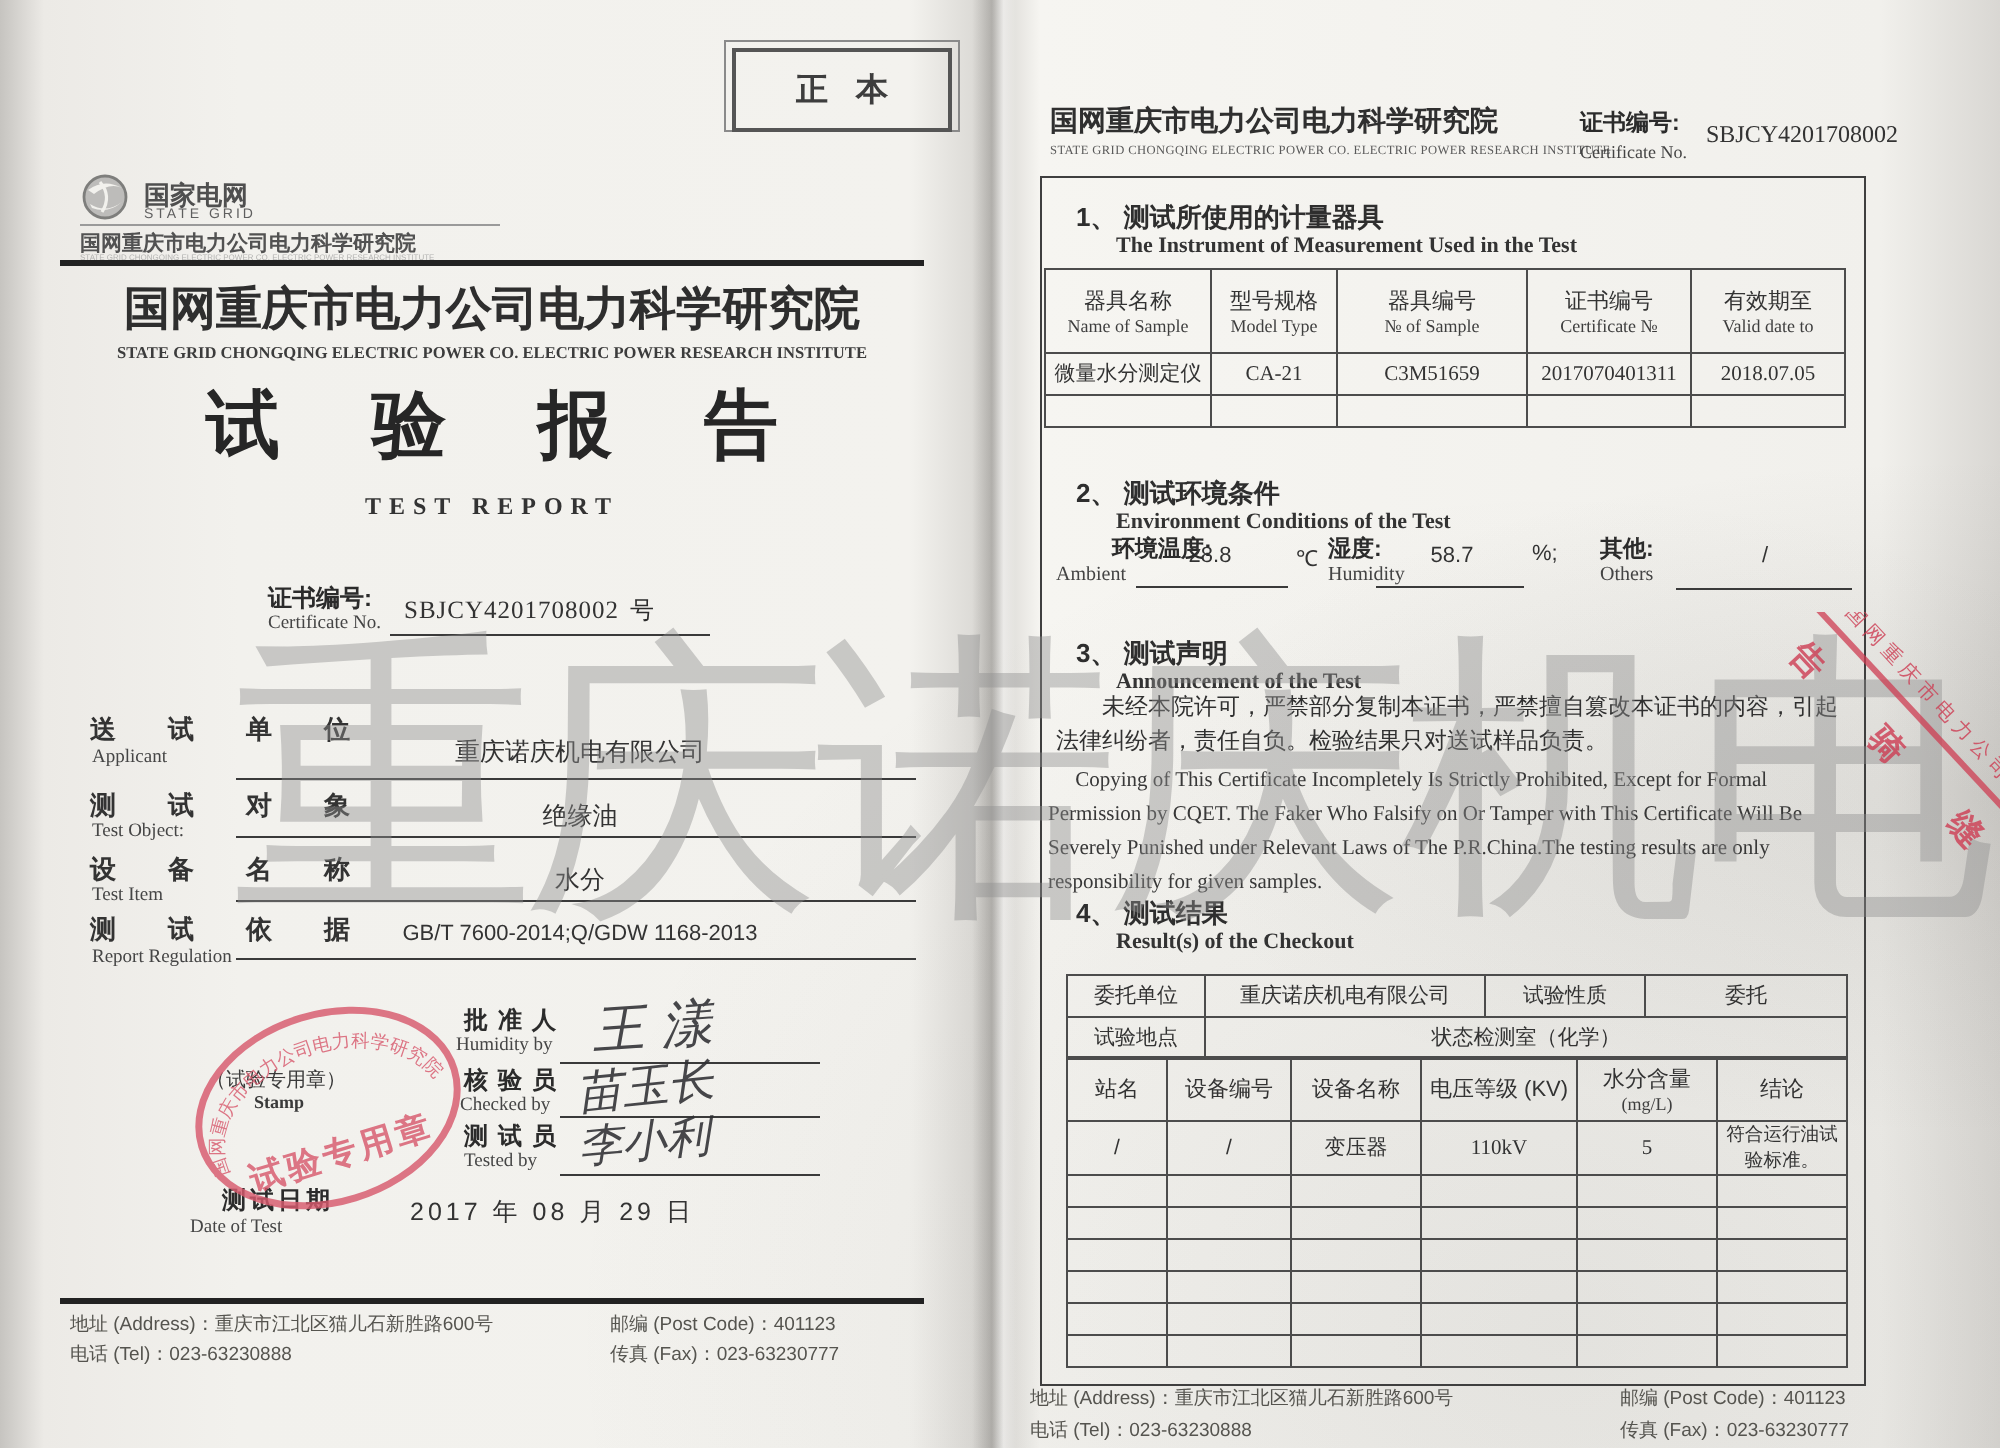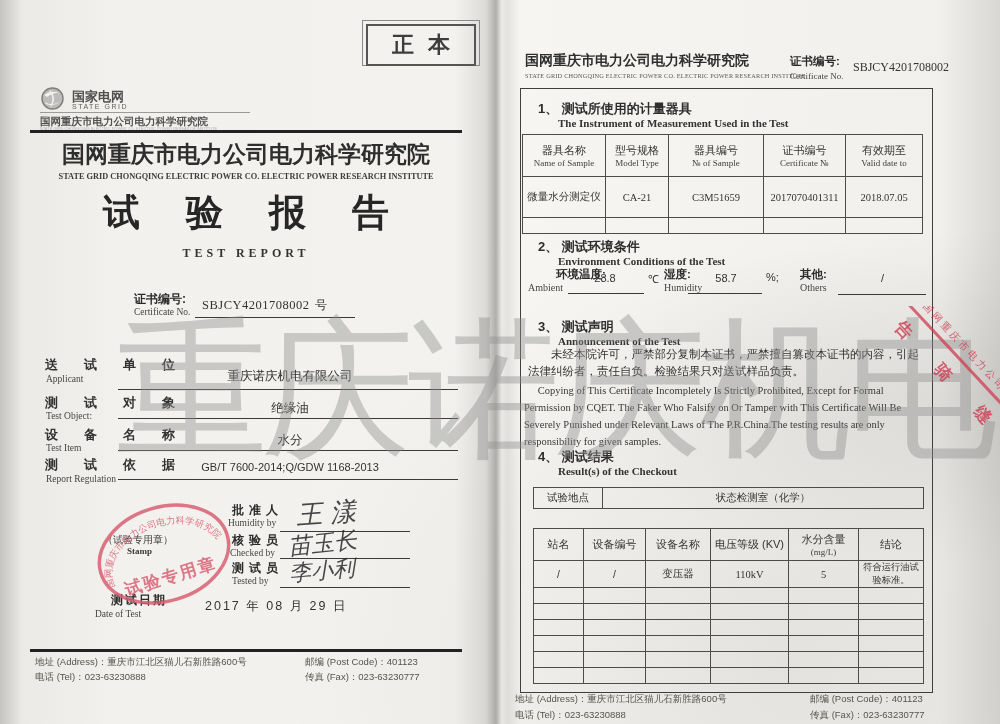--- a/index.html
+++ b/index.html
@@ -11,21 +11,21 @@
       linear-gradient(90deg,#c6c4c0 0px,#eceae6 22px,#f2f1ed 120px,#f3f2ee 455px,#d5d3cf 497px,#f6f5f1 520px,#f1f0ec 940px,#d9d7d3 1000px),
       #f0efeb;}
   .abs{position:absolute;}
   .serif{font-family:"Liberation Serif",serif;}
   
   .rule{background:#222;height:3px;}
   .uline{border-bottom:1.5px solid #3a3a3a;height:0;}
   
   .copy-stamp{left:362px;top:20px;width:110px;height:38px;border:1px solid #8a8a8a;padding:3px;}
   .copy-stamp .inner{border:2px solid #555;height:100%;display:flex;align-items:center;justify-content:center;
-    font-size:22px;font-weight:bold;color:#3d3d3d;letter-spacing:14px;text-indent:14px;font-family:Liberation Mono, monospace;}
+    font-size:16px;font-weight:bold;color:#3d3d3d;letter-spacing:14px;text-indent:14px;font-family:Liberation Mono, monospace;}
   
   .logo-row{left:40px;top:86px;display:flex;gap:7px;align-items:center;}
   .brand-cn{font-size:13px;font-weight:bold;color:#4f4f4f;line-height:13px;}
   .brand-en{font-size:7px;letter-spacing:1.5px;color:#5f5f5f;line-height:8px;}
   .org-line{left:40px;top:112px;width:210px;border-top:1px solid #9a9a9a;padding-top:2px;
     font-size:10.5px;font-weight:bold;color:#525252;white-space:nowrap;}
   .org-tiny{left:40px;top:126px;width:210px;font-size:4px;color:#b3b3b1;white-space:nowrap;overflow:hidden;}
   .rule-top{left:30px;top:130px;width:432px;}
   
   .main-title{left:30px;top:139px;width:432px;text-align:center;font-size:23px;font-weight:bold;color:#2e2e2e;}
@@ -234,21 +234,21 @@
           </td>
       <td>
             <div class="t-hd-cn">证书编号</div>
             <div class="t-hd-en">Certificate №</div>
           </td>
       <td>
             <div class="t-hd-cn">有效期至</div>
             <div class="t-hd-en">Valid date to</div>
           </td>
     </tr>
-    <tr style="height:41px;">
+    <tr style="height:21px;">
       <td>微量水分测定仪</td>
       <td class="serif">CA-21</td>
       <td class="serif">C3M51659</td>
       <td class="serif">2017070401311</td>
       <td class="serif">2018.07.05</td>
     </tr>
     <tr style="height:16px;">
       <td></td>
           <td></td>
           <td></td>
@@ -296,20 +296,26 @@
   <div class="abs sec-title-en serif" style="left:558px;top:465px;">Result(s) of the Checkout</div>
 
   <table class="abs" style="left:533px;top:487px;width:390px;">
     <colgroup>
         <col style="width:69px">
         <col style="width:140px">
         <col style="width:80px">
         <col style="width:101px">
       </colgroup>
     <tbody>
+        <tr style="height:21px;">
+      <td>委托单位</td>
+      <td>重庆诺庆机电有限公司</td>
+      <td>试验性质</td>
+      <td>委托</td>
+    </tr>
     <tr style="height:21px;">
       <td>试验地点</td>
       <td colspan="3">状态检测室（化学）</td>
     </tr>
   </tbody>
     </table>
 
   <table class="abs" style="left:533px;top:528px;width:390px;">
     <colgroup>
         <col style="width:50px">

